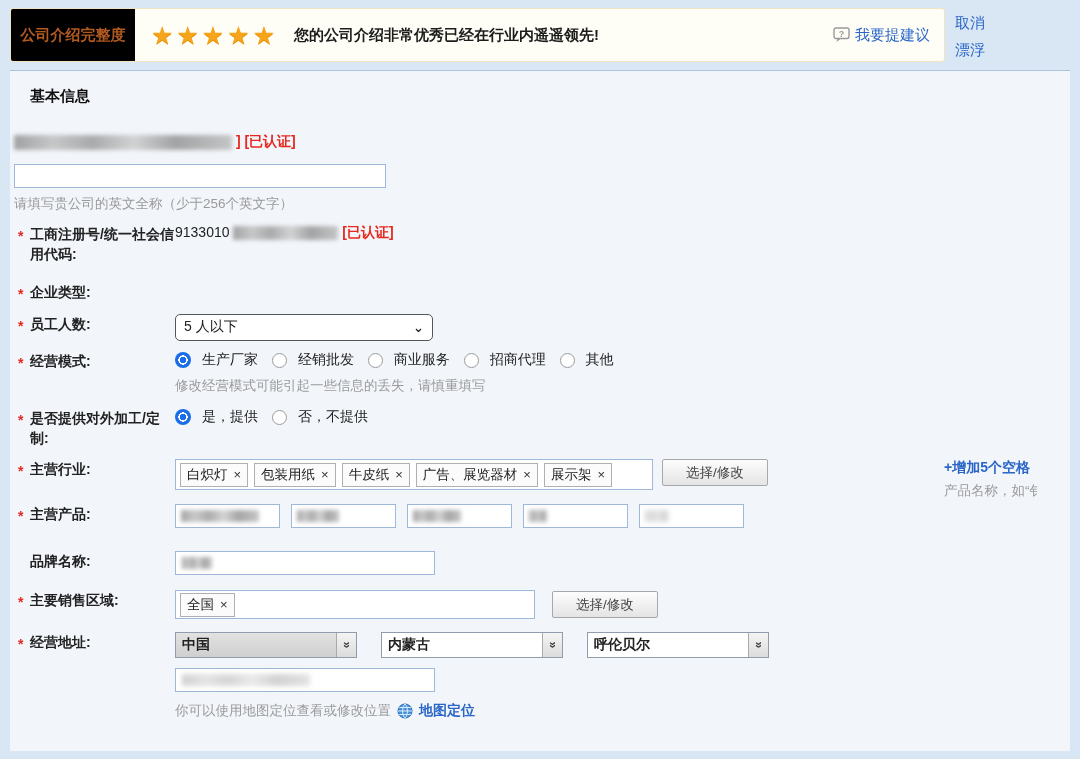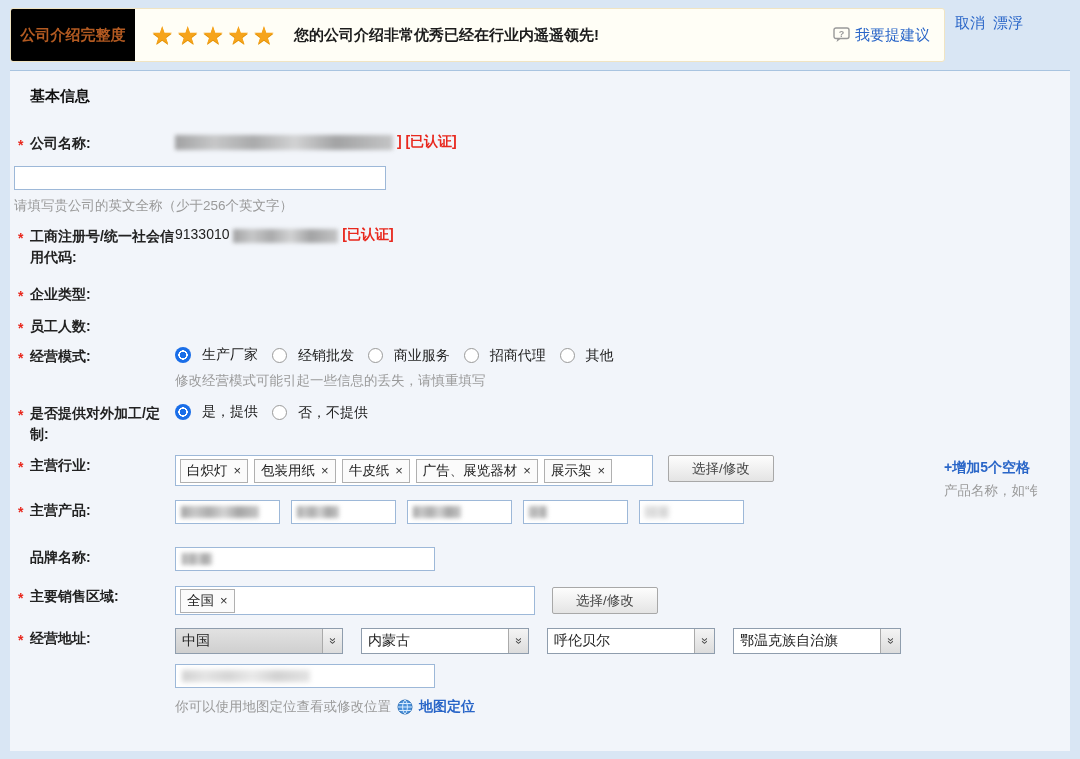--- a/index.html
+++ b/index.html
@@ -11,21 +11,21 @@
     font-size:14px; color:#222;
   }
   
   .top-row { display:flex; padding:8px 0 0 10px; }
   .banner { display:flex; width:935px; height:54px; border:1px solid #f0e4c2; border-radius:3px; overflow:hidden; background:#fffef6; }
   .banner-label { width:124px; background:#000000; color:#b35a21; font-weight:bold; font-size:15px; display:flex; align-items:center; justify-content:center; }
   .banner-body { flex:1; display:flex; align-items:center; padding:0 14px 0 16px; }
   .stars { letter-spacing:3px; font-size:25px; color:#f6a41c; text-shadow:0 1px 0 #e08f00; margin-right:16px; white-space:nowrap; }
   .banner-msg { font-size:15px; font-weight:600; color:#1c1c1c; }
   .suggest { margin-left:auto; display:flex; align-items:center; gap:4px; color:#2a66c8; font-size:15px; cursor:pointer; white-space:nowrap; }
-  .corner-links { display:flex; gap:8px; padding:6px 0 0 10px; color:#2a66c8; font-size:15px; }
+  .corner-links { display:flex; flex-direction:column; gap:8px; padding:6px 0 0 10px; color:#2a66c8; font-size:15px; }
   .corner-links span { cursor:pointer; }
   
   .content {
     margin:8px 10px 0 10px; background:#f2f5fa; border-top:1px solid #a9c4e0;
     padding:12px 0 0 4px; height:681px;
   }
   .sec-title { font-size:15px; font-weight:bold; color:#111; margin:4px 0 24px 16px; }
   .frow { display:flex; align-items:flex-start; }
   .flabel { width:161px; flex-shrink:0; font-weight:bold; font-size:14px; line-height:1.45; padding-left:16px; position:relative; padding-top:3px; }
   .flabel.req::before { content:"*"; position:absolute; left:4px; top:5px; color:#e8281e; font-weight:bold; }
@@ -36,21 +36,21 @@
   .tin { background:#fff; border:1px solid #9db8d8; height:24px; display:flex; align-items:center; padding:0 6px; }
   .redact { display:inline-block; height:13px; border-radius:1px; vertical-align:middle;
     background:linear-gradient(90deg,#8d8d8d,#bcbcbc 18%,#989898 36%,#cacaca 55%,#8f8f8f 74%,#b9b9b9);
     filter:blur(2px); opacity:.8; }
   .redact.light { opacity:.4; filter:blur(2.5px); }
   
   .nselect { width:258px; height:27px; background:#fff; border:1px solid #565656; border-radius:5px;
     display:flex; align-items:center; justify-content:space-between; padding:0 8px; cursor:pointer; }
   .nselect .chev { font-weight:bold; font-size:13px; color:#222; }
   
-  .aselect { width:168px; height:26px; border:1px solid #8f9dad; background:#fff; display:flex; align-items:center; cursor:pointer; margin-right:18px; }
+  .aselect { width:182px; height:26px; border:1px solid #8f9dad; background:#fff; display:flex; align-items:center; cursor:pointer; margin-right:24px;font-weight:bold; }
   .aselect .txt { flex:1; padding:0 6px; white-space:nowrap; overflow:hidden; }
   .aselect .btn { width:20px; height:100%; border-left:1px solid #aaa; background:linear-gradient(#f4f4f4,#dcdcdc); display:flex; align-items:center; justify-content:center; }
   .aselect.disabled { background:linear-gradient(#e2e2e2,#cfcfcf); }
   .dchev { display:inline-block; transform:rotate(-90deg); font-size:12px; color:#444; line-height:1; }
   
   .ropt { display:inline-flex; align-items:center; gap:11px; margin-right:10px; cursor:pointer; }
   .radio { width:15px; height:15px; border-radius:50%; border:1px solid #9a9a9a; background:#fff; flex-shrink:0; }
   .radio.on { width:16px; height:16px; border:none;
     background:radial-gradient(circle,#1a6ee8 0 3px,#fff 3.2px 4.6px,#1a6ee8 4.8px 8px); }
   
@@ -89,21 +89,20 @@
   <div class="corner-links">
     <span>取消</span>
     <span>漂浮</span>
   </div>
 </div>
 
 <div class="content">
   <div class="sec-title">基本信息</div>
 
   <div class="frow" style="margin-bottom:10px">
-    <div class="flabel req">公司名称:</div>
     <div class="ffield">
       <span class="redact" style="width:218px;height:15px"></span>
       <span class="red" style="font-weight:bold">]</span>
       <span class="red" style="font-weight:bold">[已认证]</span>
     </div>
   </div>
 
   <div class="frow" style="margin-bottom:8px">
     <div class="ffield">
       <div class="tin" style="width:372px"></div>
@@ -119,20 +118,26 @@
       <span class="red" style="font-weight:bold">[已认证]</span>
     </div>
   </div>
 
   <div class="frow" style="margin-bottom:9px">
     <div class="flabel req">企业类型:</div>
   </div>
 
   <div class="frow" style="margin-bottom:7px">
     <div class="flabel req">员工人数:</div>
+    <div class="ffield">
+      <div class="nselect">
+        <span>5 人以下</span>
+        <span class="chev">⌄</span>
+      </div>
+    </div>
   </div>
 
   <div class="frow" style="margin-bottom:10px">
     <div class="flabel req">经营模式:</div>
     <div class="ffield">
       <div>
         <span class="ropt">
             <span class="radio on"></span>
             <span>生产厂家</span>
           </span>
@@ -166,21 +171,21 @@
         </span>
       <span class="ropt">
           <span class="radio"></span>
           <span>否，不提供</span>
         </span>
     </div>
   </div>
 
   <div class="frow" style="margin-bottom:11px">
     <div class="flabel req">主营行业:</div>
-    <div class="ffield" style="display:flex;gap:15px;align-items:flex-start">
+    <div class="ffield" style="display:flex;gap:9px;align-items:flex-start">
       <div class="tagbox" style="width:478px;height:31px">
         <span class="chip">
             <span>白炽灯</span>
             <span class="x">×</span>
           </span>
         <span class="chip">
             <span>包装用纸</span>
             <span class="x">×</span>
           </span>
         <span class="chip">
@@ -254,26 +259,20 @@
           </span>
       </div>
       <div class="aselect">
         <span class="txt">内蒙古</span>
         <span class="btn">
             <span class="dchev">«</span>
           </span>
       </div>
       <div class="aselect">
         <span class="txt">呼伦贝尔</span>
-        <span class="btn">
-            <span class="dchev">«</span>
-          </span>
-      </div>
-      <div class="aselect">
-        <span class="txt">鄂温克族自治旗</span>
         <span class="btn">
             <span class="dchev">«</span>
           </span>
       </div>
     </div>
   </div>
 
   <div class="frow" style="margin-bottom:7px">
     <div class="flabel"></div>
     <div class="ffield">

